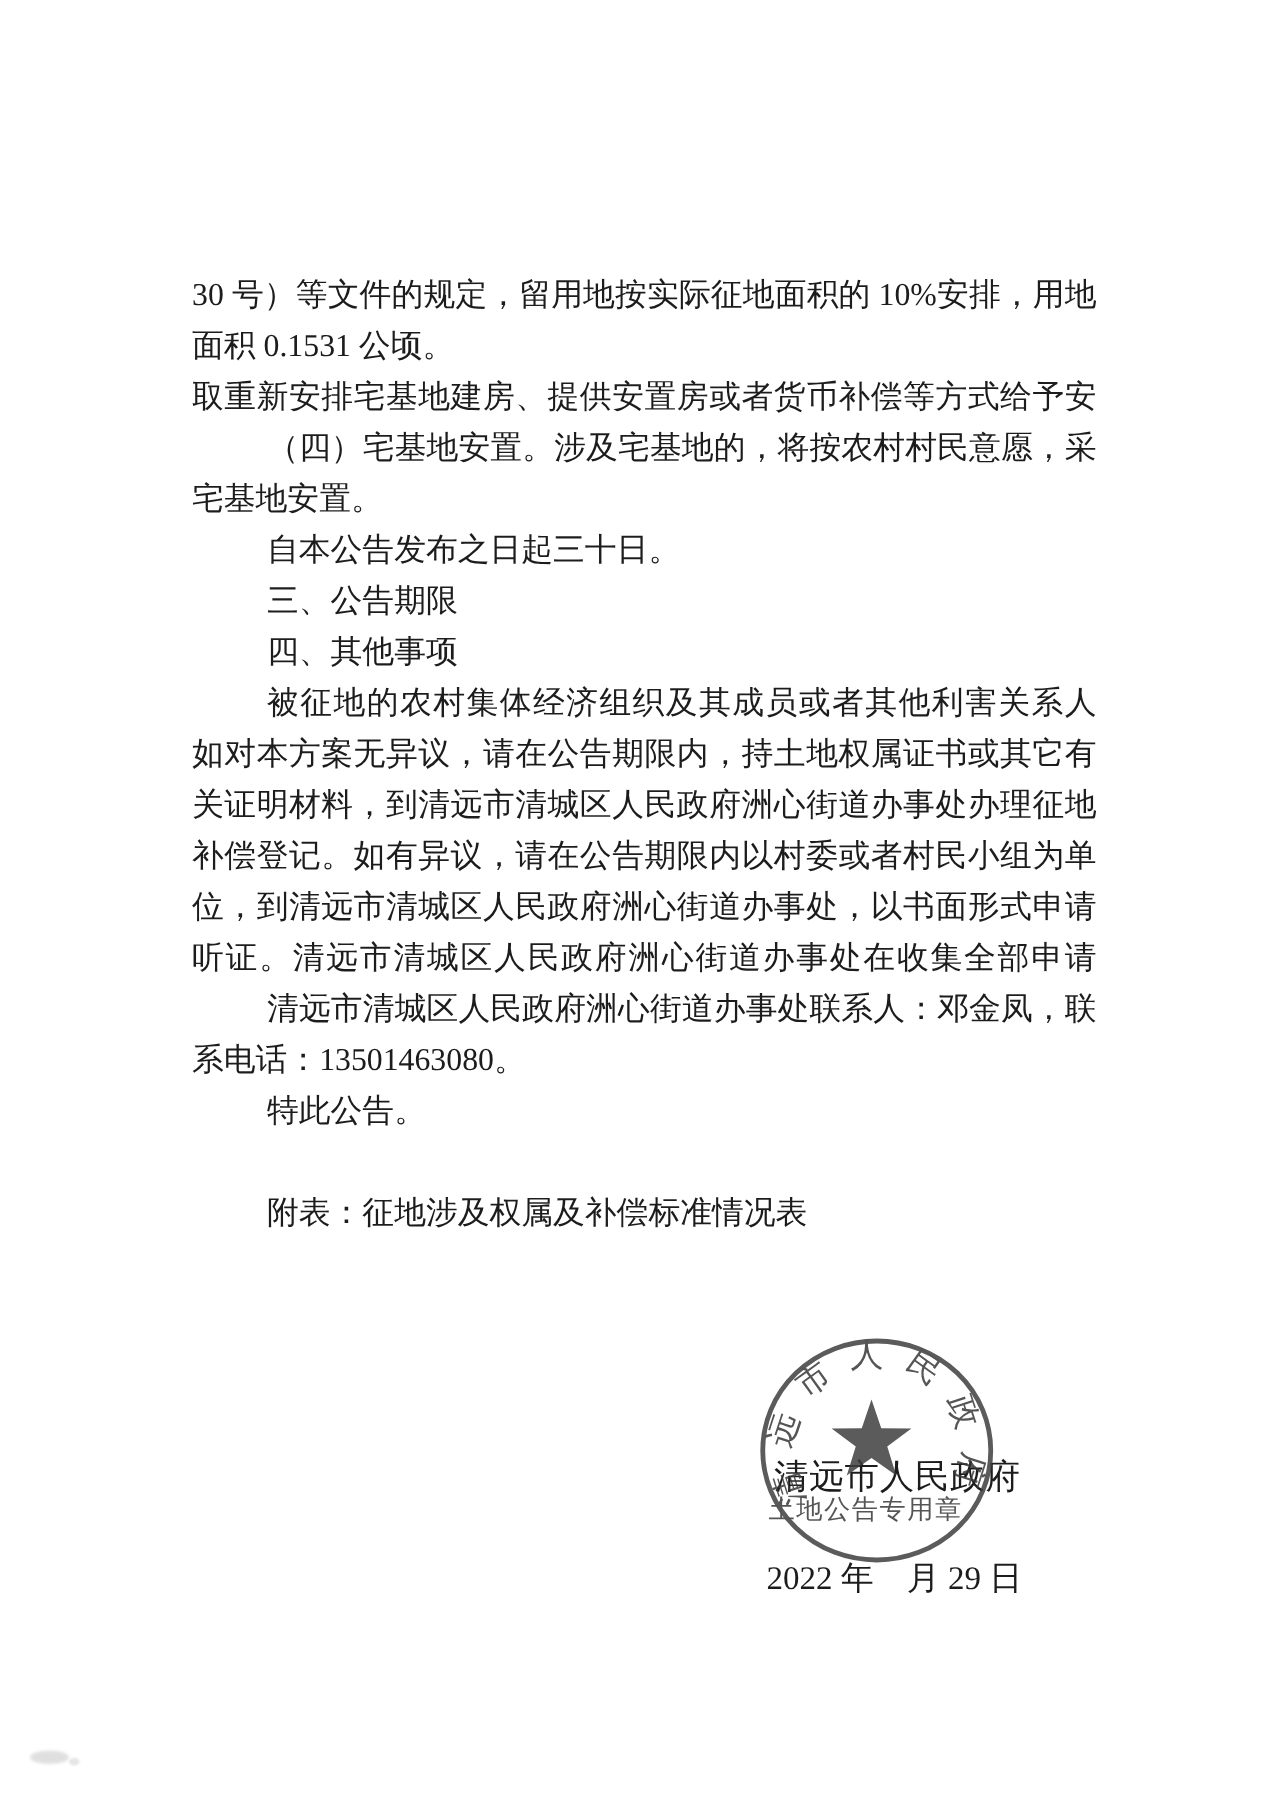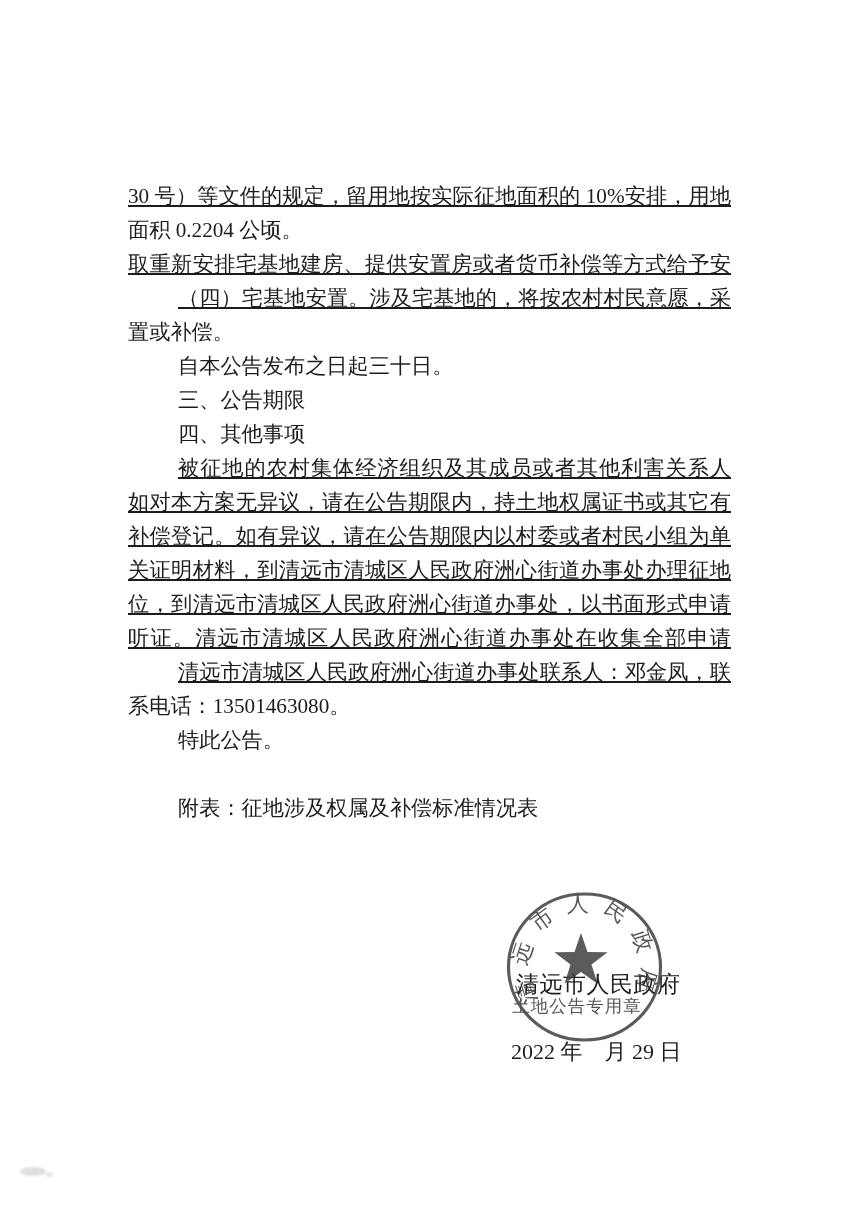--- a/index.html
+++ b/index.html
@@ -28,21 +28,21 @@
     font-size: 21.2px;
   }
   .paragraph { margin: 0; padding: 0; }
   .line {
     height: 34px;
     line-height: 34px;
     overflow: hidden;
     text-align: justify;
     text-align-last: left;
   }
-  .line.fill { text-align-last: justify; text-decoration: underline; }
+  .line.fill { text-align-last: justify; }
   .line.indent { text-indent: 50px; }
   .line.spacer { height: 34px; }
   .signature {
     position: absolute;
     left: 516px;
     top: 969px;
     font-size: 23px;
     letter-spacing: 0.5px;
     white-space: nowrap;
   }
@@ -89,41 +89,41 @@
   }
 </style>
 </head>
 <body>
 
 <div class="page">
 
   <div class="doc-body">
       <div class="paragraph">
         <div class="line fill">30 号）等文件的规定，留用地按实际征地面积的 10%安排，用地</div>
-        <div class="line">面积 0.2204 公顷。</div>
+        <div class="line">面积 0.1531 公顷。</div>
       </div>
       <div class="paragraph">
         <div class="line fill">取重新安排宅基地建房、提供安置房或者货币补偿等方式给予安</div>
         <div class="line fill indent">（四）宅基地安置。涉及宅基地的，将按农村村民意愿，采</div>
-        <div class="line">置或补偿。</div>
+        <div class="line">宅基地安置。</div>
       </div>
       <div class="paragraph">
         <div class="line indent">自本公告发布之日起三十日。</div>
       </div>
       <div class="paragraph">
         <div class="line indent">三、公告期限</div>
       </div>
       <div class="paragraph">
         <div class="line indent">四、其他事项</div>
       </div>
       <div class="paragraph">
         <div class="line fill indent">被征地的农村集体经济组织及其成员或者其他利害关系人</div>
         <div class="line fill">如对本方案无异议，请在公告期限内，持土地权属证书或其它有</div>
+        <div class="line fill">关证明材料，到清远市清城区人民政府洲心街道办事处办理征地</div>
         <div class="line fill">补偿登记。如有异议，请在公告期限内以村委或者村民小组为单</div>
-        <div class="line fill">关证明材料，到清远市清城区人民政府洲心街道办事处办理征地</div>
         <div class="line fill">位，到清远市清城区人民政府洲心街道办事处，以书面形式申请</div>
         <div class="line fill">听证。清远市清城区人民政府洲心街道办事处在收集全部申请</div>
       </div>
       <div class="paragraph">
         <div class="line fill indent">清远市清城区人民政府洲心街道办事处联系人：邓金凤，联</div>
         <div class="line">系电话：13501463080。</div>
       </div>
       <div class="paragraph">
         <div class="line indent">特此公告。</div>
       </div>

